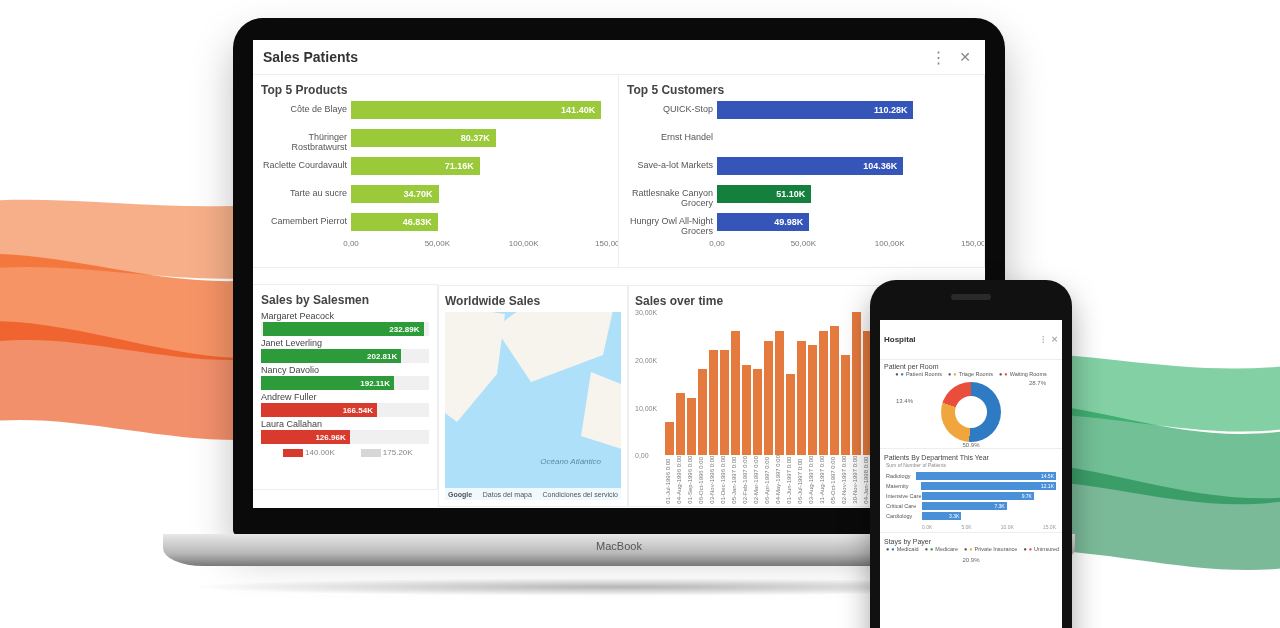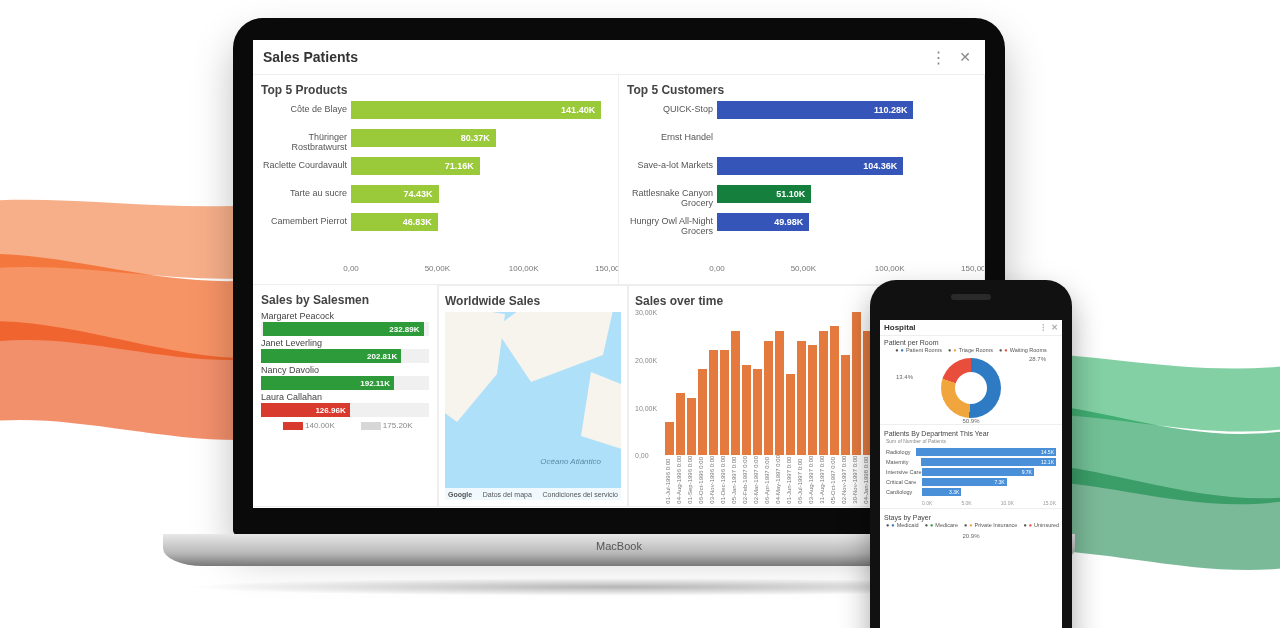--- a/index.html
+++ b/index.html
@@ -16,21 +16,21 @@
   .laptop-shadow{position:absolute;left:20px;right:20px;bottom:-8px;height:18px;background:radial-gradient(ellipse at center,rgba(0,0,0,.28),transparent 70%);}
   
   .dash-header{display:flex;align-items:center;height:34px;padding:0 10px;border-bottom:1px solid #eee;}
   .dash-title{font-weight:600;font-size:14px;}
   .dash-header .spacer{flex:1;}
   .icon-btn{width:20px;height:20px;display:inline-flex;align-items:center;justify-content:center;color:#888;margin-left:6px;cursor:pointer;}
   .dots{letter-spacing:1px;}
   .x{font-size:14px;line-height:1;}
   
   .grid{display:grid;grid-template-columns:1fr 1fr;grid-template-rows:210px 222px;height:calc(100% - 34px);}
-  .panel{border:1px solid #eee;margin:-1px 0 0 -1px;padding:6px 8px 4px;display:flex;flex-direction:column;overflow:hidden;}
+  .panel{border:1px solid #eee;margin:-1px 0 17px -1px;padding:6px 8px 12px;display:flex;flex-direction:column;overflow:hidden;}
   .panel-title{font-size:12px;font-weight:600;margin:2px 0 4px;color:#444;}
   .panel.salesmen{grid-column:1;}
   .row2{display:grid;grid-template-columns:185px 190px 1fr;grid-column:1/3;}
   
   .hbars{display:flex;flex-direction:column;gap:6px;font-size:9px;margin-left:90px;position:relative;flex:1;}
   .hbars .lbl{position:absolute;left:-92px;width:88px;text-align:right;color:#555;top:3px;font-size:9px;}
   .hrow{position:relative;height:22px;}
   .hbar{position:absolute;left:0;top:0;height:18px;display:flex;align-items:center;justify-content:flex-end;padding-right:6px;color:#fff;font-weight:600;font-size:9px;}
   .axis{position:relative;height:16px;margin-left:90px;font-size:8px;color:#777;}
   .axis span{position:absolute;transform:translateX(-50%);}
@@ -53,21 +53,21 @@
   .time-chart{position:relative;flex:1;display:flex;align-items:flex-end;gap:2px;padding-left:30px;}
   .time-chart .ylab{position:absolute;left:0;font-size:7px;color:#888;transform:translateY(50%);}
   .time-chart .col{flex:1;max-width:9px;background:#e57a3e;}
   .xlabels{display:flex;gap:2px;padding-left:30px;}
   .xlabels span{flex:1;max-width:9px;font-size:6px;color:#777;writing-mode:vertical-rl;transform:rotate(180deg);white-space:nowrap;}
   
   .phone{position:absolute;right:208px;top:280px;width:182px;height:340px;background:#111;border-radius:26px;box-shadow:0 14px 30px rgba(0,0,0,.35);padding:40px 10px 40px;}
   .phone::before{content:"";position:absolute;left:50%;top:14px;width:40px;height:6px;background:#2a2a2a;border-radius:3px;transform:translateX(-50%);}
   .phone::after{content:"";position:absolute;left:50%;bottom:8px;width:30px;height:30px;border:2px solid #333;border-radius:50%;transform:translateX(-50%);}
   .phone-screen{background:#fff;width:100%;height:100%;overflow:hidden;font-size:7px;display:flex;flex-direction:column;}
-  .p-head{display:flex;align-items:center;padding:3px 4px;border-bottom:1px solid #eee;font-weight:600;font-size:8px;}
+  .p-head{display:flex;align-items:center;padding:15px 4px;border-bottom:1px solid #eee;font-weight:600;font-size:8px;}
   .p-head .spacer{flex:1;}
   .p-section-title{font-size:7px;padding:3px 4px 1px;color:#444;}
   .donut-wrap{display:flex;justify-content:center;position:relative;padding:2px 0 4px;}
   .donut{width:60px;height:60px;border-radius:50%;background:conic-gradient(#2e7bc4 0 51%, #f0a63c 51% 80%, #e94e3c 80% 100%);position:relative;}
   .donut::after{content:"";position:absolute;inset:14px;background:#fff;border-radius:50%;}
   .d-lbl{position:absolute;font-size:6px;color:#666;}
   .p-legend{display:flex;gap:6px;justify-content:center;font-size:5.5px;padding-bottom:3px;}
   .p-legend span::before{content:"●";margin-right:2px;}
   .mini-bars{padding:2px 6px;}
   .mini-bars .mb{display:flex;align-items:center;margin-bottom:2px;}
@@ -113,21 +113,21 @@
             <div class="hrow">
               <div class="lbl">Thüringer Rostbratwurst</div>
               <div class="hbar" style="width: 53.58%; background: rgb(154, 201, 58);">80.37K</div>
             </div>
             <div class="hrow">
               <div class="lbl">Raclette Courdavault</div>
               <div class="hbar" style="width: 47.44%; background: rgb(154, 201, 58);">71.16K</div>
             </div>
             <div class="hrow">
               <div class="lbl">Tarte au sucre</div>
-              <div class="hbar" style="width: 31.4867%; background: rgb(154, 201, 58);">74.43K</div>
+              <div class="hbar" style="width: 31.4867%; background: rgb(154, 201, 58);">34.70K</div>
             </div>
             <div class="hrow">
               <div class="lbl">Camembert Pierrot</div>
               <div class="hbar" style="width: 31.22%; background: rgb(154, 201, 58);">46.83K</div>
             </div>
           </div>
         <div class="axis" id="tp-axis">
             <span style="left: 0%;">0,00</span>
             <span style="left: 33.3333%;">50,00K</span>
             <span style="left: 66.6667%;">100,00K</span>
@@ -179,20 +179,26 @@
               <div class="entry">
                 <div class="nm">Janet Leverling</div>
                 <div class="track">
                   <div class="seg" style="left: 0px; width: 81.124%; background: rgb(46, 155, 58);">202.81K</div>
                 </div>
               </div>
               <div class="entry">
                 <div class="nm">Nancy Davolio</div>
                 <div class="track">
                   <div class="seg" style="left: 0px; width: 76.844%; background: rgb(46, 155, 58);">192.11K</div>
+                </div>
+              </div>
+              <div class="entry">
+                <div class="nm">Andrew Fuller</div>
+                <div class="track">
+                  <div class="seg" style="left: 0px; width: 66.616%; background: rgb(217, 58, 46);">166.54K</div>
                 </div>
               </div>
               <div class="entry">
                 <div class="nm">Laura Callahan</div>
                 <div class="track">
                   <div class="seg" style="left: 0px; width: 50.4%; background: rgb(217, 58, 46);">126.96K</div>
                 </div>
               </div>
             </div>
           <div class="legend-row" id="sm-legend">

